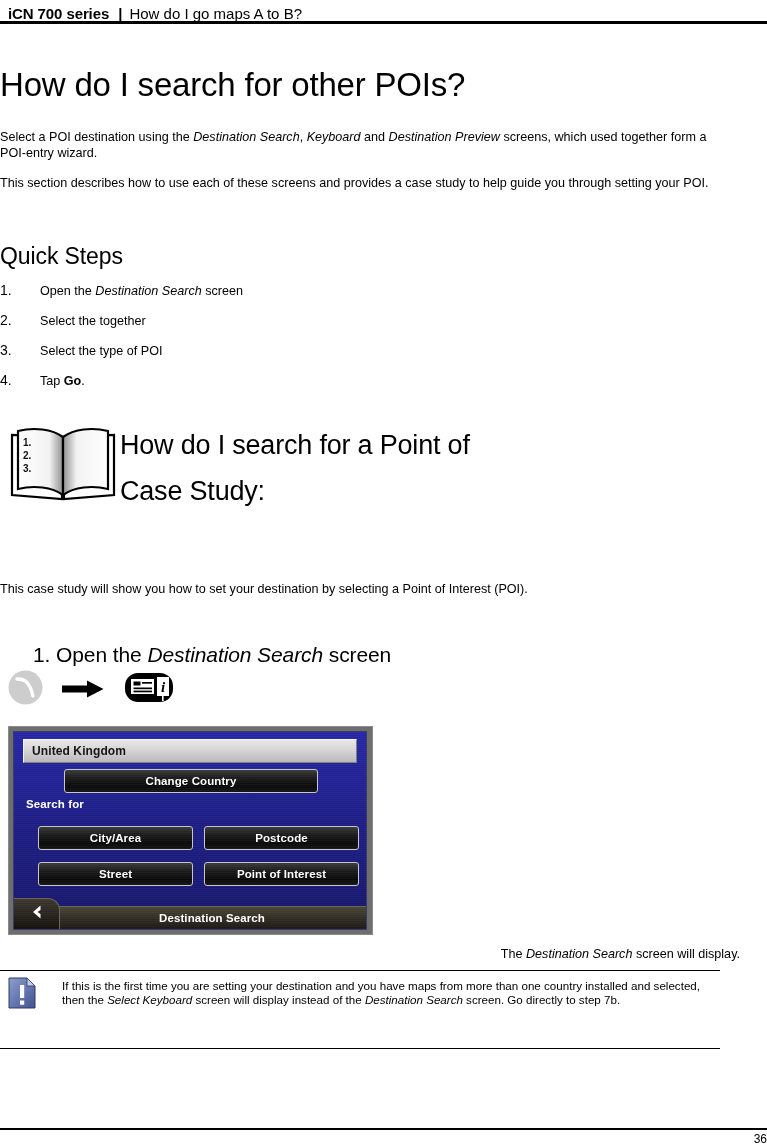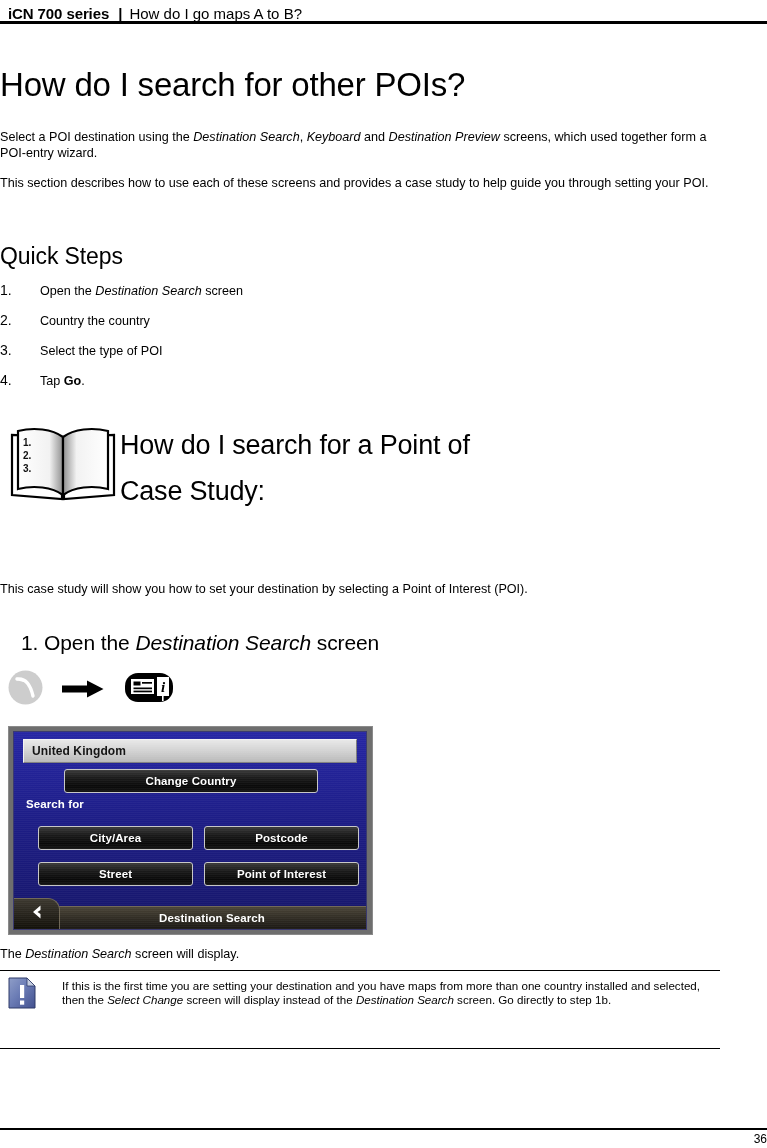--- a/index.html
+++ b/index.html
@@ -144,21 +144,21 @@
     left: 0px;
     top: 582px;
     width: 740px;
   }
 
   
   h3.step-heading {
     position: absolute;
     left: 0px;
     top: 630px;
-    margin: 0;
+    margin: 12px;
     font-size: 21px;
     font-weight: normal;
     line-height: 25px;
     letter-spacing: -0.1px;
     white-space: nowrap;
     padding-left: 21px;
   }
 
   .icon-flow {
     position: absolute;
@@ -301,20 +301,21 @@
     display: flex;
     align-items: center;
     justify-content: center;
   }
 
   
   #para-caption {
     left: 0px;
     top: 947px;
     width: 740px;
+    text-align: right;
   }
 
   .note-box {
     position: absolute;
     left: 0px;
     top: 970px;
     width: 720px;
   }
   .note-rule {
     width: 720px;
@@ -381,21 +382,21 @@
 
 <h2 class="section-title" id="quick-steps-title">Quick Steps</h2>
 
 <ol class="numlist" style="list-style:none;margin:0;padding:0;">
   <li class="numlist-item">
     <span class="numlist-num">1.</span>
     <span class="numlist-text"><span>Open the </span><i>Destination Search</i><span> screen</span></span>
   </li>
   <li class="numlist-item">
     <span class="numlist-num">2.</span>
-    <span class="numlist-text">Country the country</span>
+    <span class="numlist-text">Select the together</span>
   </li>
   <li class="numlist-item">
     <span class="numlist-num">3.</span>
     <span class="numlist-text">Select the type of POI</span>
   </li>
   <li class="numlist-item">
     <span class="numlist-num">4.</span>
     <span class="numlist-text"><span>Tap </span><b>Go</b><span>.</span></span>
   </li>
 </ol>
@@ -503,19 +504,19 @@
             <stop offset="45%" stop-color="#6b7cb5"></stop>
             <stop offset="100%" stop-color="#43518f"></stop>
           </linearGradient>
         </defs>
         <path d="M1,1 L19,1 L27,9 L27,31 L1,31 Z" fill="url(#noteG)" stroke="#2e3a69" stroke-width="1"></path>
         <path d="M19,1 L27,9 L19,9 Z" fill="#c3cce0" stroke="#2e3a69" stroke-width="0.8"></path>
         <rect x="12" y="8" width="4.2" height="13" fill="#ffffff"></rect>
         <rect x="12" y="23.5" width="4.2" height="4.2" fill="#ffffff"></rect>
       </svg>
     </div>
-    <p class="note-text"><span>If this is the first time you are setting your destination and you have maps from more than one country installed and selected, then the </span><i>Select Change</i><span> screen will display instead of the </span><i>Destination Search</i><span> screen. Go directly to step 1b.</span></p>
+    <p class="note-text"><span>If this is the first time you are setting your destination and you have maps from more than one country installed and selected, then the </span><i>Select Keyboard</i><span> screen will display instead of the </span><i>Destination Search</i><span> screen. Go directly to step 7b.</span></p>
   </div>
   <div class="note-rule"></div>
 </div>
 
 <div class="footer-rule"></div>
 <div class="page-number">36</div>
 
 </body></html>

